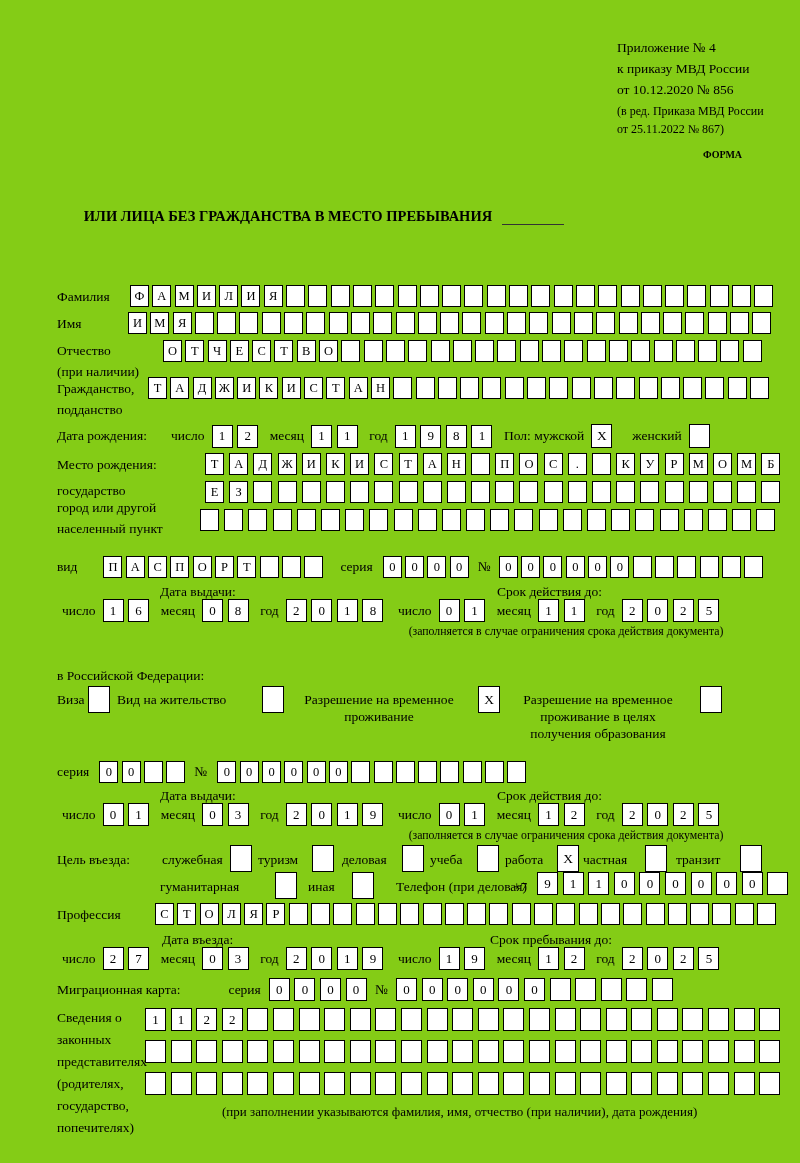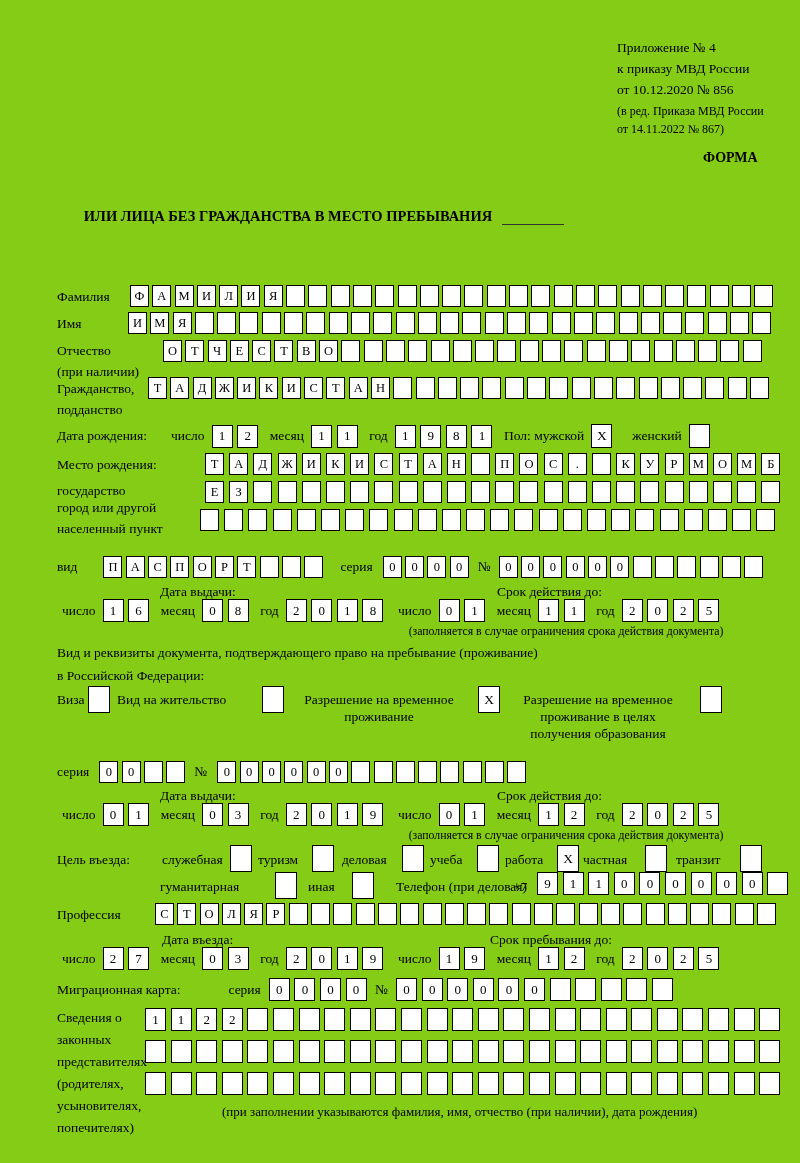--- a/index.html
+++ b/index.html
@@ -27,22 +27,22 @@
 </style>
 </head>
 <body>
 
 <div class="page">
 
   <div class="t" style="left:617px;top:40px">Приложение № 4</div>
   <div class="t" style="left:617px;top:61px">к приказу МВД России</div>
   <div class="t" style="left:617px;top:82px">от 10.12.2020 № 856</div>
   <div class="t sm" style="left:617px;top:104px">(в ред. Приказа МВД России</div>
-  <div class="t sm" style="left:617px;top:122px">от 14.11.2022 № 867)</div>
-  <div class="t b" style="left:703px;top:149px;font-size:14px">ФОРМА</div>
+  <div class="t sm" style="left:617px;top:122px">от 25.11.2022 № 867)</div>
+  <div class="t b" style="left:703px;top:149px;font-size:10px">ФОРМА</div>
 
   <div class="row" style="left:0;top:208px;width:648px;justify-content:center;font-weight:bold;font-size:14.5px">
     <span>ИЛИ ЛИЦА БЕЗ ГРАЖДАНСТВА В МЕСТО ПРЕБЫВАНИЯ</span>
     <span class="uline"></span>
   </div>
 
 
   <div class="t" style="left:57px;top:289px">Фамилия</div>
   <div class="cells" style="left:130px;top:285px">
       <span class="cell">Ф</span>
@@ -362,21 +362,20 @@
     <span>год</span>
     <span class="cells num inl">
         <span class="cell">2</span>
         <span class="cell">0</span>
         <span class="cell">2</span>
         <span class="cell">5</span>
       </span>
   </div>
   <div class="t note" style="left:358px;top:624px;width:416px;text-align:center">(заполняется в случае ограничения срока действия документа)</div>
 
-  <div class="t" style="left:57px;top:645px">Вид и реквизиты документа, подтверждающего право на пребывание (проживание)</div>
   <div class="t" style="left:57px;top:668px">в Российской Федерации:</div>
 
   <div class="t" style="left:57px;top:692px">Виза</div>
   <span class="box" style="left:88px;top:686px"></span>
   <div class="t" style="left:117px;top:692px">Вид на жительство</div>
   <span class="box" style="left:262px;top:686px"></span>
   <div class="t ctr" style="left:293px;top:692px;width:172px">
     <span>Разрешение на временное</span><br>
     <span>проживание</span>
   </div>
@@ -594,21 +593,21 @@
         <span class="cell"></span>
         <span class="cell"></span>
         <span class="cell"></span>
       </span>
   </div>
 
   <div class="t" style="left:57px;top:1010px">Сведения о</div>
   <div class="t" style="left:57px;top:1032px">законных</div>
   <div class="t" style="left:57px;top:1054px">представителях</div>
   <div class="t" style="left:57px;top:1076px">(родителях,</div>
-  <div class="t" style="left:57px;top:1098px">усыновителях,</div>
+  <div class="t" style="left:57px;top:1098px">государство,</div>
   <div class="t" style="left:57px;top:1120px">попечителях)</div>
   <div class="cells num" style="left:145px;top:1008px">
       <span class="cell">1</span>
       <span class="cell">1</span>
       <span class="cell">2</span>
       <span class="cell">2</span>
       <span class="cell"></span>
       <span class="cell"></span>
       <span class="cell"></span>
       <span class="cell"></span>

